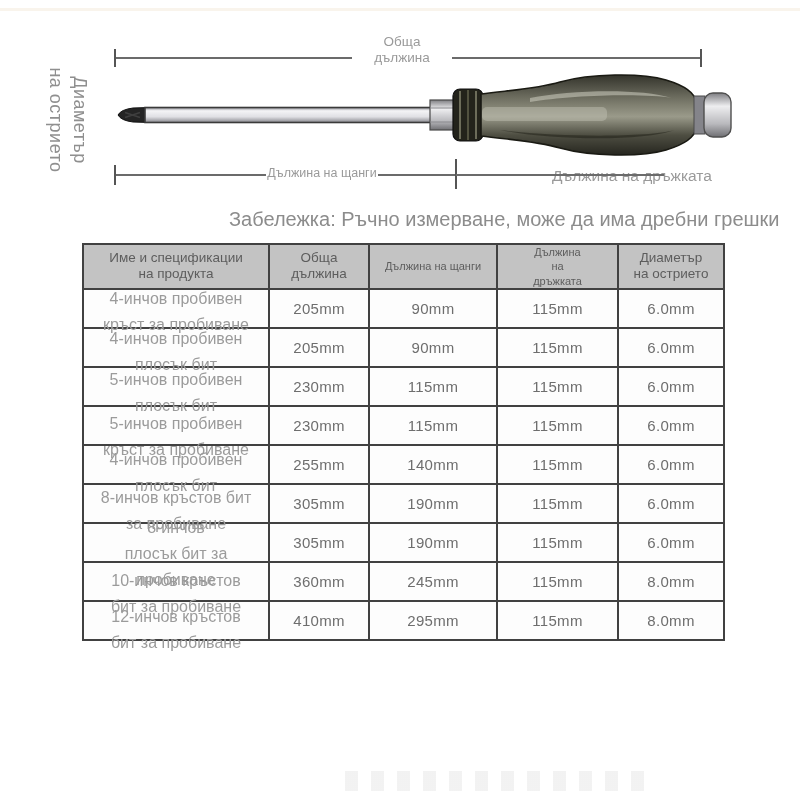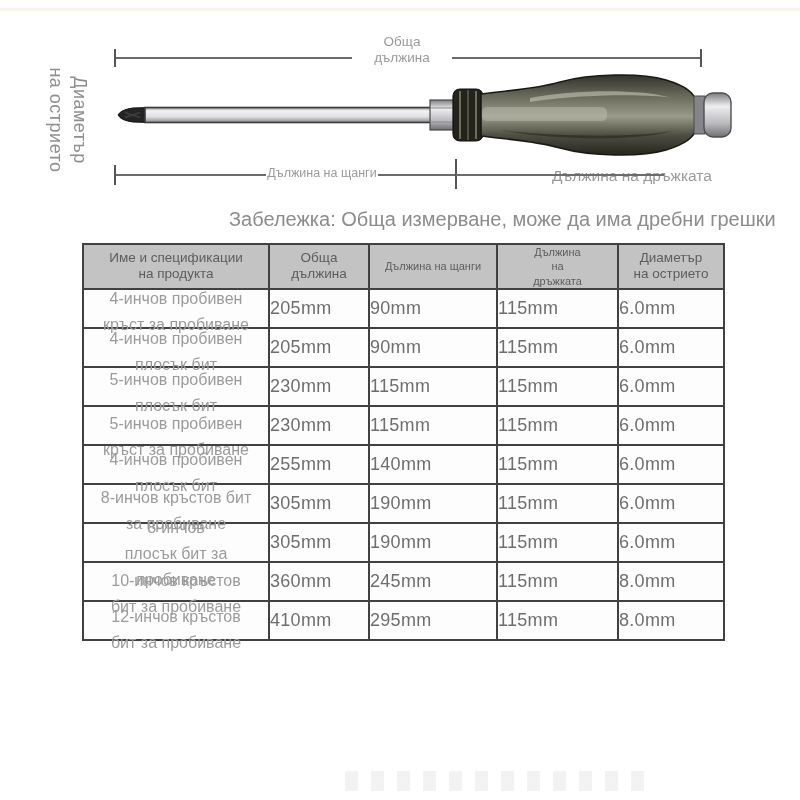--- a/index.html
+++ b/index.html
@@ -22,21 +22,21 @@
   
   .note{position:absolute;left:229px;top:208px;font-size:20px;color:#8c8c8c;white-space:nowrap;}
 
   
   table.spec{position:absolute;left:82px;top:243px;width:641px;border-collapse:collapse;table-layout:fixed;padding-left:25px;}
   table.spec th,table.spec td{border:2px solid #414141;padding:0;}
   table.spec thead th{background:#c3c3c3;color:#5d5d5d;font-weight:400;text-align:center;vertical-align:middle;height:40px;}
   .hsize-md{font-size:13.5px;line-height:1.25;}
   .hsize-sm{font-size:11px;line-height:1.3;}
   table.spec tbody td{height:37px;background:#fdfdfd;}
-  td.val{font-size:18px;color:#6e6e6e;letter-spacing:.3px;}
+  td.val{font-size:15px;color:#6e6e6e;text-align:center;letter-spacing:.3px;}
   td.name-cell{position:relative;overflow:visible;}
   .name-label{position:absolute;left:0;right:0;top:50%;
               transform:translateY(calc(-50% + var(--off,0px)));
               text-align:center;color:#9b9b9b;font-size:16px;line-height:26px;
               z-index:3;pointer-events:none;white-space:nowrap;}
   .watermark{position:absolute;left:345px;top:771px;width:310px;height:20px;opacity:.05;
              background:repeating-linear-gradient(90deg,#000 0 13px,transparent 13px 26px);}
 </style>
 </head>
 <body>
@@ -102,21 +102,21 @@
   </svg>
 
   <div class="dim-line" style="left:115px;top:174px;width:341px;"></div>
   <div class="tick" style="left:114px;top:165px;height:20px;"></div>
   <div class="tick" style="left:455px;top:159px;height:30px;"></div>
   <div class="dim-label lbl-shaft">Дължина на щанги</div>
 
   <div class="dim-line" style="left:456px;top:174px;width:208px;"></div>
   <div class="dim-label lbl-handle">Дължина на дръжката</div>
 
-  <div class="note">Забележка: Обща измерване, може да има дребни грешки</div>
+  <div class="note">Забележка: Ръчно измерване, може да има дребни грешки</div>
 
   <table class="spec">
     <colgroup>
       <col style="width:186px">
         <col style="width:100px">
         <col style="width:128px">
       <col style="width:121px">
         <col style="width:106px">
     </colgroup>
     <thead>

